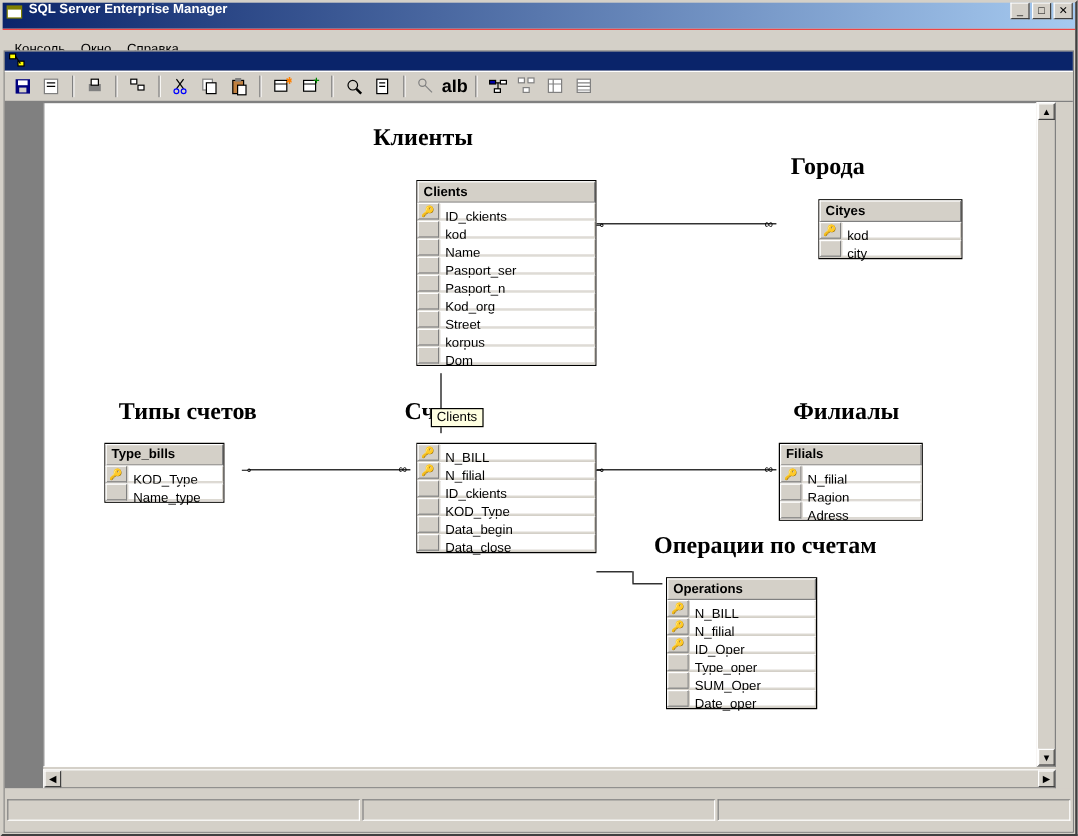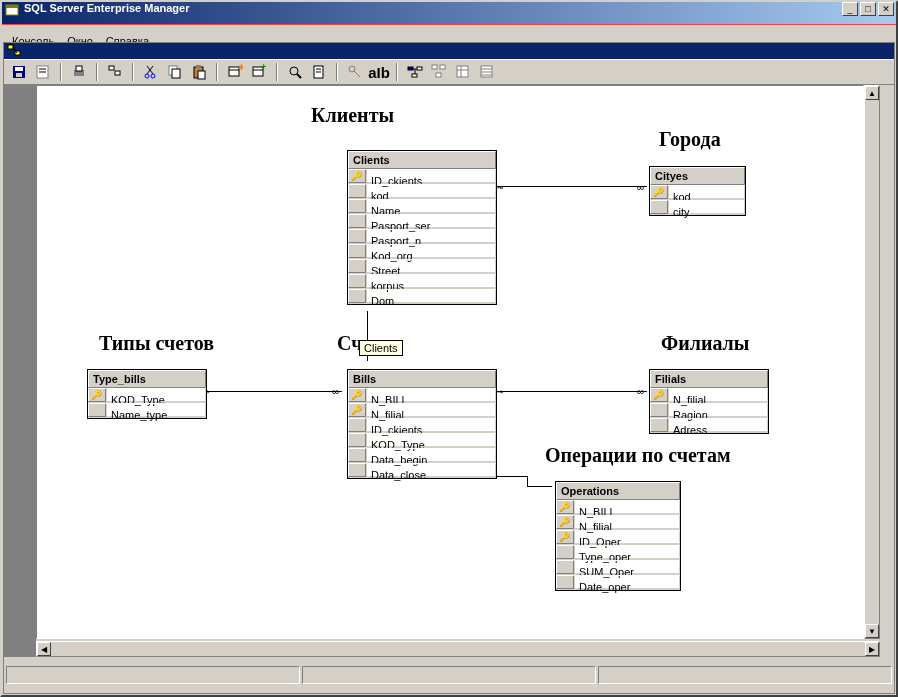--- a/index.html
+++ b/index.html
@@ -264,50 +264,49 @@
               <div class="row-handle"></div>
               <div class="row-label">korpus</div>
             </div>
             <div class="table-row">
               <div class="row-handle"></div>
               <div class="row-label">Dom</div>
             </div>
           </div>
       </div>
 
-      <div class="table-box" style="left:612px;top:80px;width:97px">
+      <div class="table-box" style="left:645px;top:80px;width:120px">
         <div class="table-header">Cityes</div>
         <div id="tb-cityes">
             <div class="table-row">
               <div class="row-handle key"></div>
               <div class="row-label">kod</div>
             </div>
             <div class="table-row">
               <div class="row-handle"></div>
               <div class="row-label">city</div>
             </div>
           </div>
       </div>
 
-      <div class="table-box" style="left:50px;top:283px;width:120px">
+      <div class="table-box" style="left:50px;top:283px;width:100px">
         <div class="table-header">Type_bills</div>
         <div id="tb-typebills">
             <div class="table-row">
               <div class="row-handle key"></div>
               <div class="row-label">KOD_Type</div>
             </div>
             <div class="table-row">
               <div class="row-handle"></div>
               <div class="row-label">Name_type</div>
             </div>
           </div>
       </div>
 
       <div class="table-box" style="left:310px;top:283px;width:150px">
-        <div class="table-header">Bills</div>
         <div id="tb-bills">
             <div class="table-row">
               <div class="row-handle key"></div>
               <div class="row-label">N_BILL</div>
             </div>
             <div class="table-row">
               <div class="row-handle key"></div>
               <div class="row-label">N_filial</div>
             </div>
             <div class="table-row">

